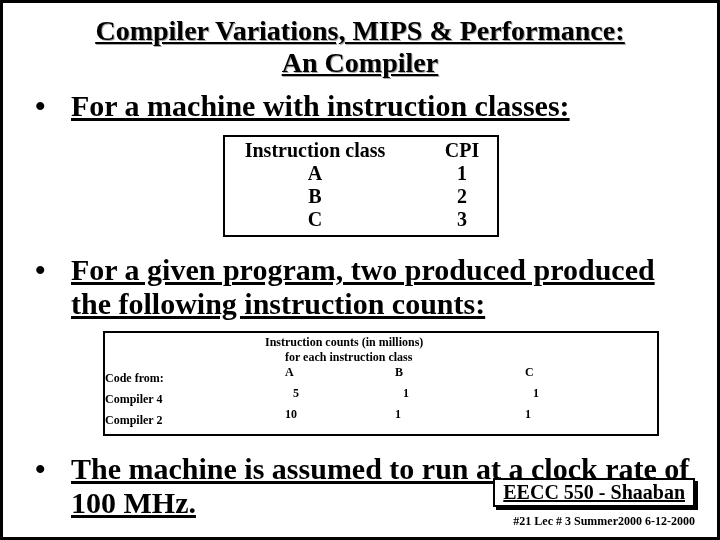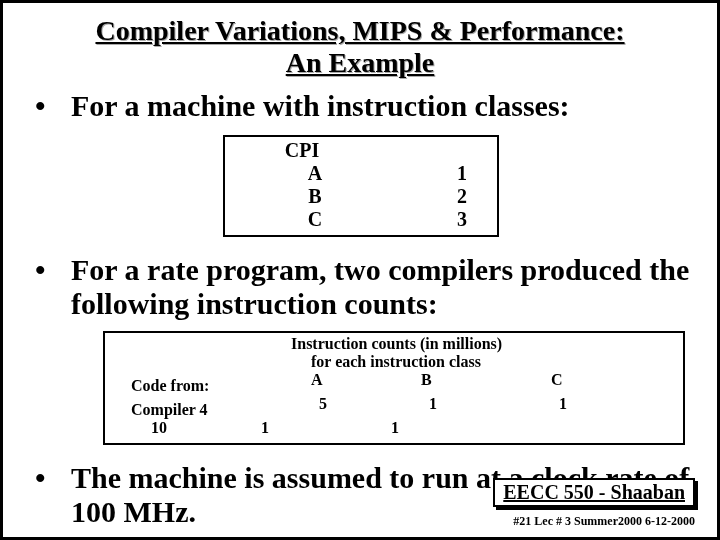--- a/index.html
+++ b/index.html
@@ -9,20 +9,21 @@
     font-family: "Times New Roman", Times, serif;
     color: #000;
   }
   .slide {
     width: 720px;
     height: 540px;
     box-sizing: border-box;
     border: 3px solid #000;
     position: relative;
     padding: 10px 20px 0 20px;
+    text-decoration: underline;
   }
   .title {
     text-align: center;
     font-size: 28px;
     font-weight: bold;
     text-decoration: underline;
     line-height: 1.15;
     margin: 2px 0 10px 0;
     text-shadow: 1px 1px 0 #aaa;
   }
@@ -44,22 +45,22 @@
     font-size: 20px;
     font-weight: bold;
     display: inline-block;
   }
   .table1 .row { display: flex; }
   .table1 .c1 { width: 160px; text-align: center; }
   .table1 .c2 { width: 50px; text-align: center; margin-left: 42px; }
   .table2 {
     border: 2px solid #000;
     margin: 4px 0 10px 80px;
-    padding: 2px 14px 6px 26px;
-    font-size: 16px;
+    padding: 2px 14px 6px 0;
+    font-size: 12px;
     font-weight: bold;
     display: inline-block;
   }
   .table2 .hdr { text-align: left; margin-left: 160px; }
   .table2 .row { display: flex; }
   .table2 .lbl { width: 160px; text-align: left; white-space: nowrap; margin-top: 6px; }
   .table2 .col { width: 110px; text-align: left; padding-left: 20px; }
   .table2 .colA { width: 90px; text-align: left; padding-left: 20px; }
   .footer-box {
     position: absolute;
@@ -82,65 +83,67 @@
     text-align: center;
   }
 </style>
 </head>
 <body>
 
 <div class="slide">
 
   <div class="title">
     <span>Compiler Variations, MIPS &amp; Performance:</span><br>
-    <span>An Example</span>
+    <span>An Compiler</span>
   </div>
 
   <div class="bullet">
     <span class="dot">•</span><span>For a machine with instruction classes:</span>
   </div>
 
   <div class="table1">
     <div class="row">
+      <div class="c1">Instruction class</div>
       <div class="c2">CPI</div>
     </div>
     <div class="row">
       <div class="c1">A</div>
       <div class="c2">1</div>
     </div>
     <div class="row">
       <div class="c1">B</div>
       <div class="c2">2</div>
     </div>
     <div class="row">
       <div class="c1">C</div>
       <div class="c2">3</div>
     </div>
   </div>
 
   <div class="bullet">
-    <span class="dot">•</span><span>For a rate program, two compilers produced the following instruction counts:</span>
+    <span class="dot">•</span><span>For a given program, two produced produced the following instruction counts:</span>
   </div>
 
   <div class="table2">
     <div class="hdr">Instruction counts (in millions)</div>
     <div class="hdr" style="margin-left:180px">for each  instruction class</div>
     <div class="row">
       <div class="lbl">Code  from:</div>
       <div class="colA">A</div>
       <div class="col">B</div>
       <div class="col">C</div>
     </div>
     <div class="row">
       <div class="lbl">Compiler 4</div>
       <div class="colA" style="padding-left:28px">5</div>
       <div class="col">1</div>
       <div class="col">1</div>
     </div>
     <div class="row">
+      <div class="lbl">Compiler 2</div>
       <div class="colA">10</div>
       <div class="col">1</div>
       <div class="col">1</div>
     </div>
   </div>
 
   <div class="bullet">
     <span class="dot">•</span><span>The machine is assumed to run at a clock rate of 100 MHz.</span>
   </div>
 

